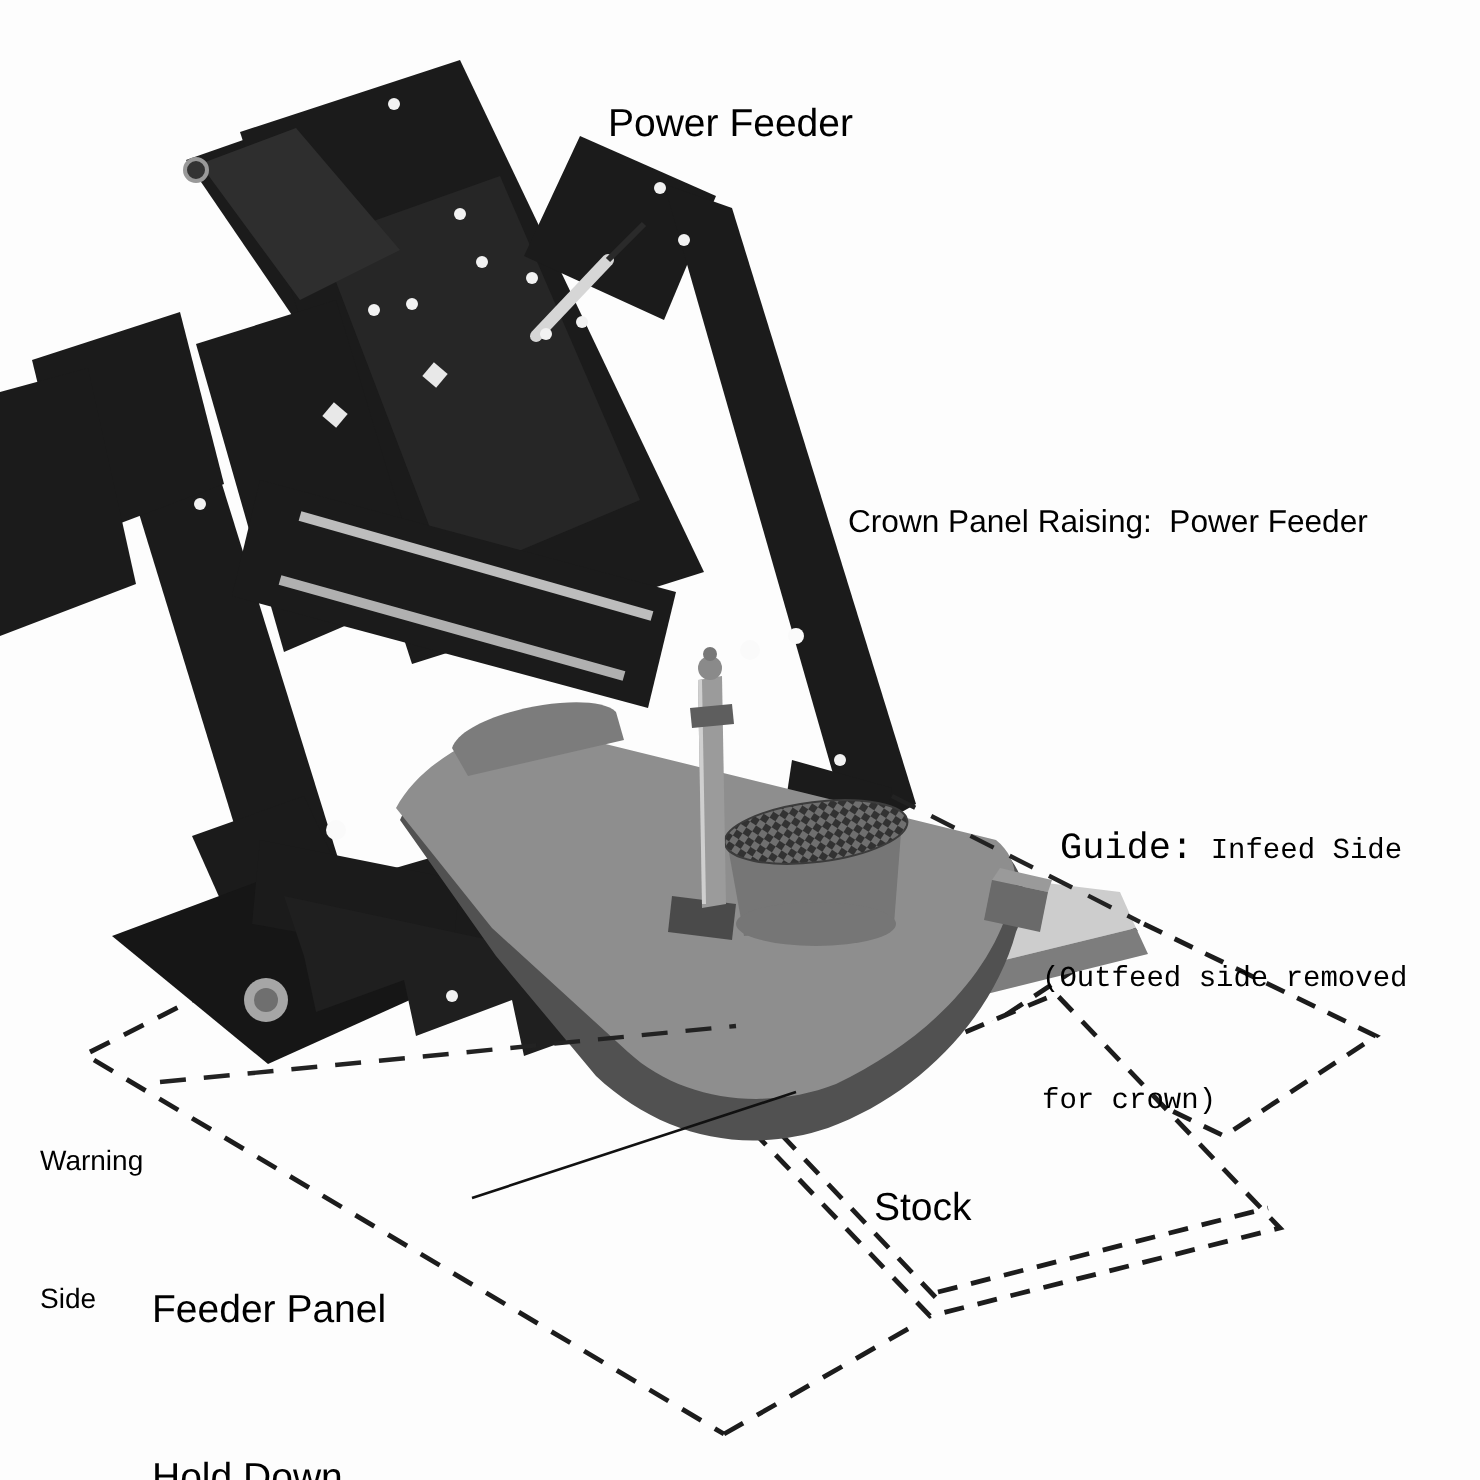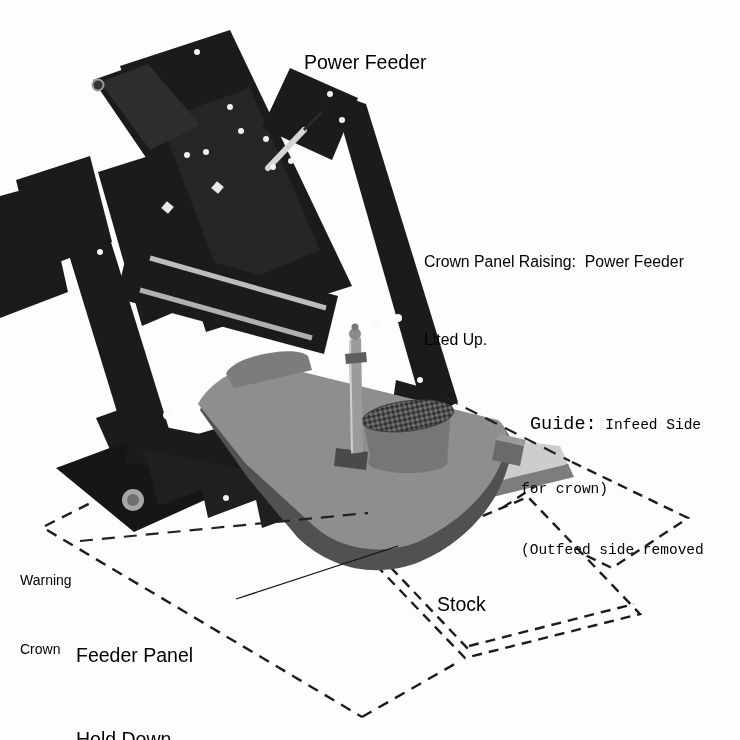--- a/index.html
+++ b/index.html
@@ -125,32 +125,31 @@
       <line x1="446" y1="398" x2="570" y2="461"></line>
     </g>
 
     <line x1="236" y1="599" x2="398" y2="546" stroke="#111" stroke-width="1.3"></line>
   </svg>
 
   <div class="lbl" id="title-lbl">Power Feeder</div>
 
   <div class="lbl" id="crown-lbl">
     <div>Crown Panel Raising:  Power Feeder </div>
-    <div>Lited Up.</div>
   </div>
 
   <div class="lbl" id="guide-lbl">
     <div class="l1"><span class="g-head">Guide:</span><span> Infeed Side</span></div>
+    <div>(Outfeed side removed</div>
     <div>for crown)</div>
-    <div>(Outfeed side removed</div>
   </div>
 
   <div class="lbl" id="warning-lbl">
     <div>Warning</div>
-    <div>Crown</div>
+    <div>Side</div>
   </div>
 
   <div class="lbl" id="raised-lbl">
     <div>Feeder Panel</div>
     <div>Hold Down</div>
   </div>
 
   <div class="lbl" id="stock-lbl">Stock</div>
 </div>
 

